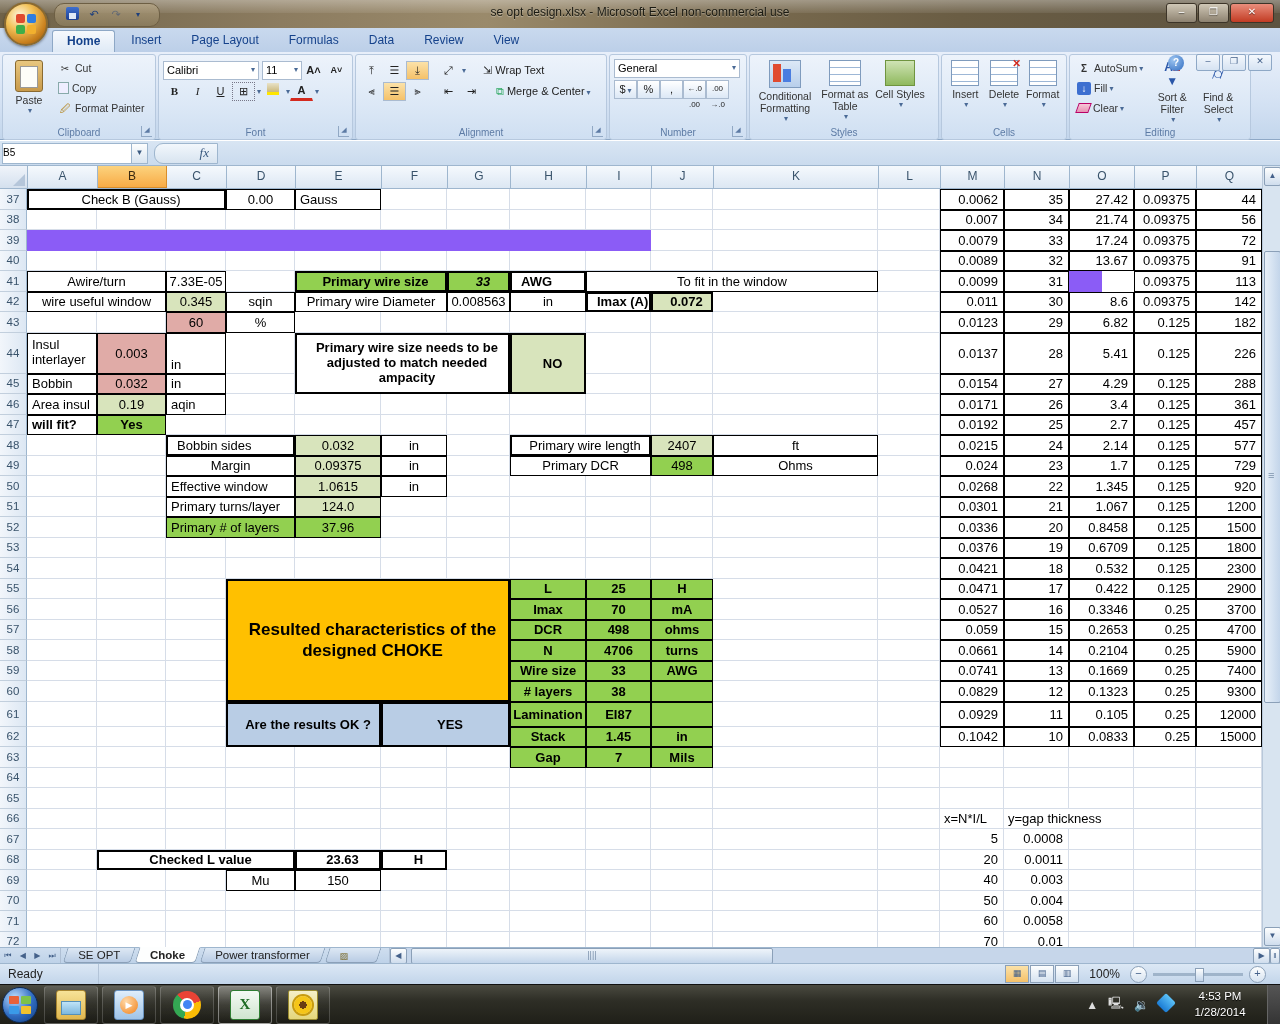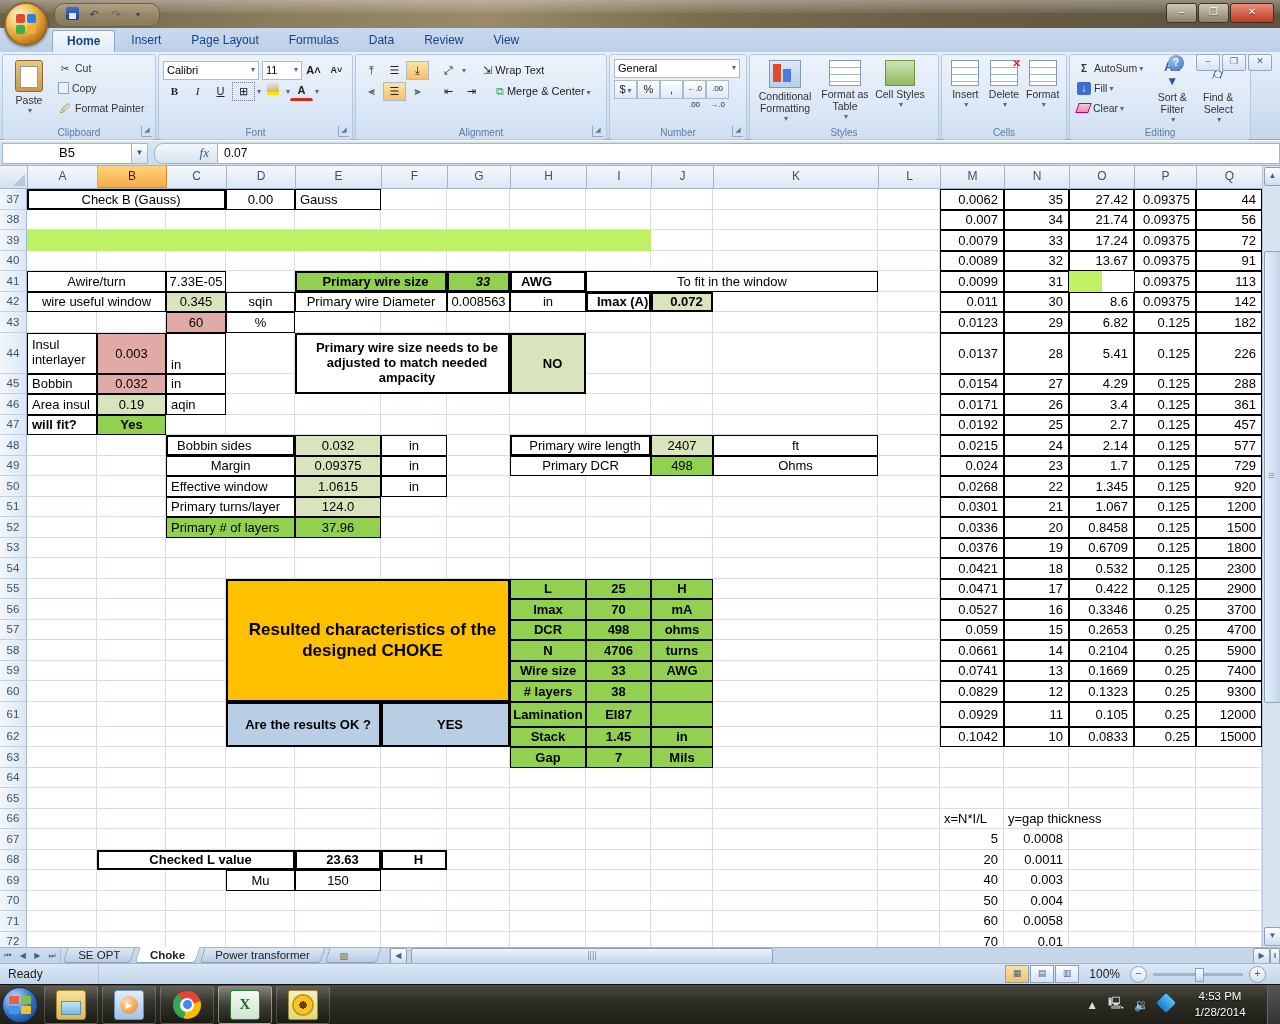--- a/index.html
+++ b/index.html
@@ -44,32 +44,32 @@
   .clipboard-ic:after{content:"";position:absolute;left:4px;top:5px;width:16px;height:20px;background:#fdfdf8;border:1px solid #999;}
   .lgreen-sq{background:linear-gradient(#cfe3b5,#8fb95e);border:1px solid #6f9440;}
   .cf-ic{background:linear-gradient(#dce8f6,#b8cfeb);border:1px solid #7f9bbd;position:relative;}
   .grid-ic{background:repeating-linear-gradient(#fff 0 6px,#9db7d6 6px 7px),repeating-linear-gradient(90deg,#fff 0 8px,#9db7d6 8px 9px);border:1px solid #7f9bbd;}
   .sigma{font-size:13px;font-weight:bold;color:#333;}
   #ribbon-winbtns{position:absolute;top:54px;right:8px;display:flex;align-items:center;}
   #ribbon-winbtns .help{width:16px;height:16px;border-radius:50%;background:radial-gradient(circle at 35% 30%,#9cc4f0,#2f6bc0);color:#fff;font-size:10px;font-weight:bold;text-align:center;line-height:15px;margin-right:10px;}
   #ribbon-winbtns .mini{width:22px;height:15px;border:1px solid #8ea8c6;background:linear-gradient(#f4f8fd,#d6e3f2);border-radius:2px;font-size:9px;line-height:13px;text-align:center;color:#44618a;margin-left:2px;}
   
   #formula-bar{left:0;top:141px;width:1280px;height:25px;background:linear-gradient(#d8e5f3,#cadbee);border-bottom:1px solid #9eb6ce;display:flex;align-items:center;}
-  #name-box{width:128px;height:19px;background:#fff;border:1px solid #9eb6ce;margin-left:2px;font-size:13px;text-align:center;line-height:18px;}
+  #name-box{width:128px;height:19px;background:#fff;border:1px solid #9eb6ce;margin-left:2px;font-size:10px;line-height:18px;}
   #name-drop{width:15px;height:19px;border:1px solid #9eb6ce;border-left:none;background:linear-gradient(#fdfefe,#d8e4f0);font-size:8px;color:#3a5a80;text-align:center;line-height:18px;}
   #fx-area{width:54px;height:19px;margin-left:6px;border:1px solid #9eb6ce;border-radius:9px 0 0 9px;background:linear-gradient(#f2f7fc,#d8e4f0);display:flex;align-items:center;justify-content:flex-end;padding-right:8px;font-family:"Liberation Serif",serif;font-style:italic;font-size:13px;color:#3a5a80;}
   #formula-input{flex:1;height:19px;background:#fff;border:1px solid #9eb6ce;border-left:none;font-size:12px;line-height:18px;padding-left:6px;}
   
   #sheet{left:0;top:166px;width:1262px;height:781px;background:#fff;overflow:hidden;}
   #col-headers{display:flex;height:22px;background:linear-gradient(#f5f9fd,#dce7f3);border-bottom:1px solid #9eb6ce;}
   .corner{width:27px;height:22px;background:linear-gradient(#f0f4fa,#d4e0ee);border-right:1px solid #9eb6ce;position:relative;flex:none;}
   .corner:after{content:"";position:absolute;right:2px;bottom:2px;border-left:12px solid transparent;border-bottom:12px solid #b5c6da;}
   .col-h{flex:none;height:22px;text-align:center;font-size:12px;color:#39536b;line-height:21px;border-right:1px solid #9eb6ce;box-sizing:border-box;}
   .col-h.sel{background:linear-gradient(#fcd37e,#f8ab46);border-right:1px solid #d98e2b;border-bottom:1px solid #d98e2b;color:#3a2a10;}
-  #grid{position:relative;width:1102px;height:759px;background:#bef264;}
+  #grid{position:relative;width:1102px;height:759px;background:#8b5cf6;}
   .grow{display:flex;}
   .row-h{width:27px;flex:none;background:linear-gradient(90deg,#f2f6fb,#dce7f3);border-right:1px solid #9eb6ce;border-bottom:1px solid #c2cfdd;font-size:11.5px;color:#39536b;display:flex;align-items:center;justify-content:center;box-sizing:border-box;}
   .cell{flex:none;height:100%;display:flex;align-items:center;justify-content:center;font-size:13px;color:#000;background:#fff;border-right:1px solid #d6dde8;border-bottom:1px solid #d6dde8;box-sizing:border-box;overflow:hidden;white-space:nowrap;}
   .cell.al{justify-content:flex-start;padding-left:4px;text-align:left;}
   .cell.ar{justify-content:flex-end;padding-right:5px;}
   .cell.b{font-weight:bold;}
   .cell.i{font-style:italic;}
   .cell.bd{border:1px solid #000;}
   .cell.bd2{border:2px solid #000;padding-left:9px;}
   .cell.gr{background:#92d050;}
@@ -130,20 +130,21 @@
   #tray .tico{margin-right:10px;font-size:12px;color:#ddd;text-align:center;}
   .dropbox{width:14px;height:14px;background:linear-gradient(#5cc1f7,#1a7bd4);border-radius:2px;transform:rotate(45deg);}
   #clock{width:74px;text-align:center;font-size:11.5px;line-height:1.35;color:#fff;margin-right:10px;text-shadow:0 1px 1px #000;}
   .showdesk{width:12px;height:40px;border-left:1px solid #666;background:linear-gradient(#555,#333);flex:none;}
 </style>
 </head>
 <body>
 
 <div id="titlebar" class="abs">
   <div class="sheen"></div>
+  <div id="title-text">se opt design.xlsx - Microsoft Excel non-commercial use</div>
   <div class="winbtns">
     <div class="winbtn">–</div>
     <div class="winbtn">❐</div>
     <div class="winbtn close">✕</div>
   </div>
 </div>
 <div id="office-orb" class="abs">
   <div class="logo">
     <i style="background:#e04a2f"></i>
       <i style="background:#2f7de0"></i>
@@ -346,21 +347,20 @@
   <div class="mini">❐</div>
   <div class="mini">✕</div>
 </div>
 
 <div id="formula-bar" class="abs">
   <div id="name-box">B5</div>
   <div id="name-drop">▼</div>
   <div id="fx-area">
       <span>fx</span>
     </div>
-  <div id="formula-input">0.07</div>
 </div>
 
 <div id="sheet" class="abs">
   <div id="col-headers">
     <div class="corner"></div>
   <div class="col-h" style="width: 70px;">A</div>
       <div class="col-h sel" style="width: 69px;">B</div>
       <div class="col-h" style="width: 60px;">C</div>
       <div class="col-h" style="width: 69px;">D</div>
       <div class="col-h" style="width: 86px;">E</div>

